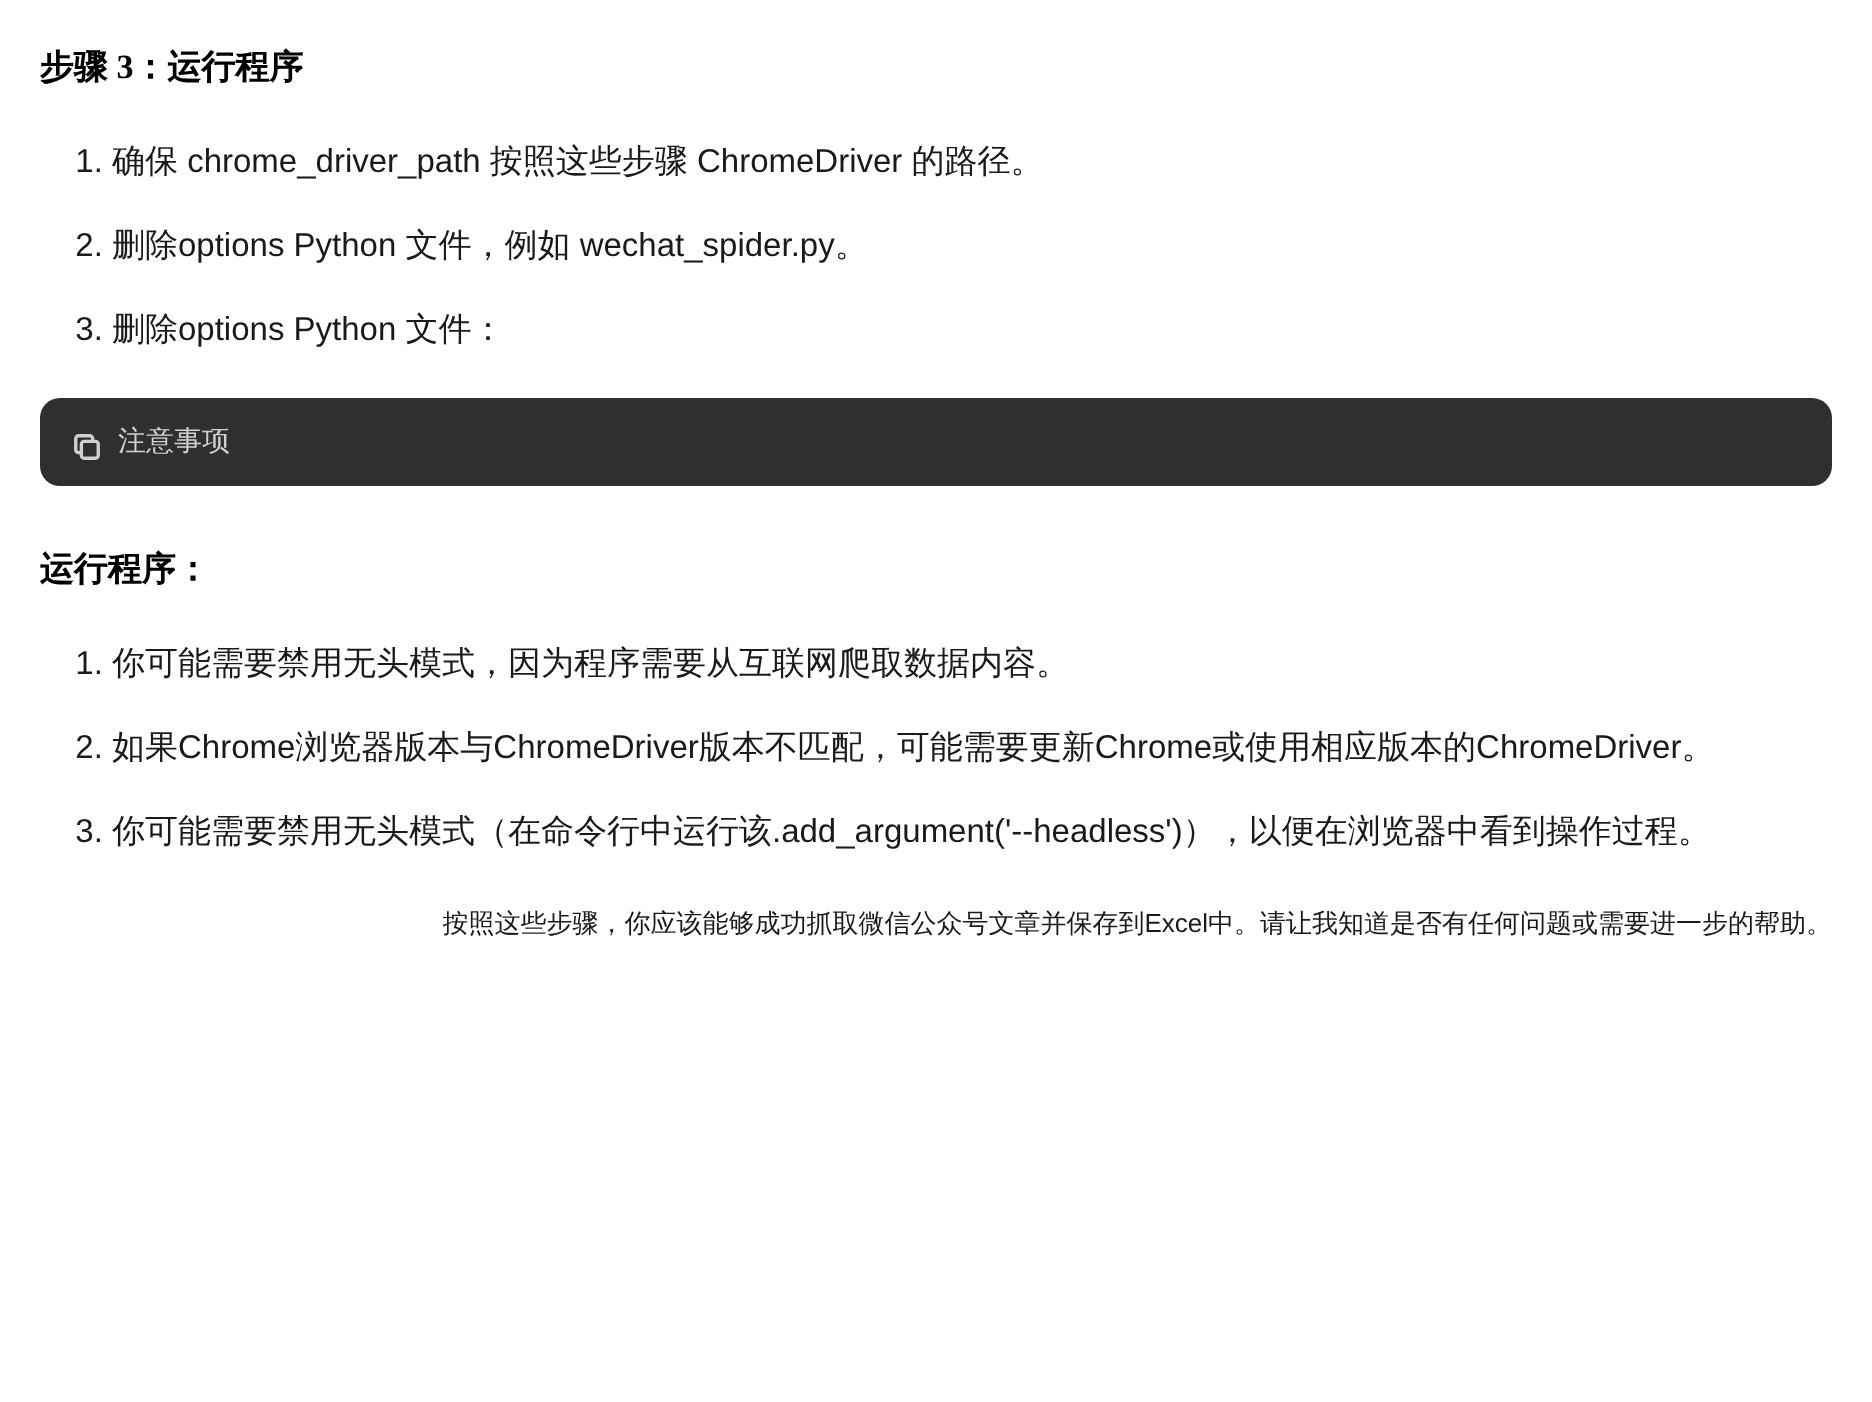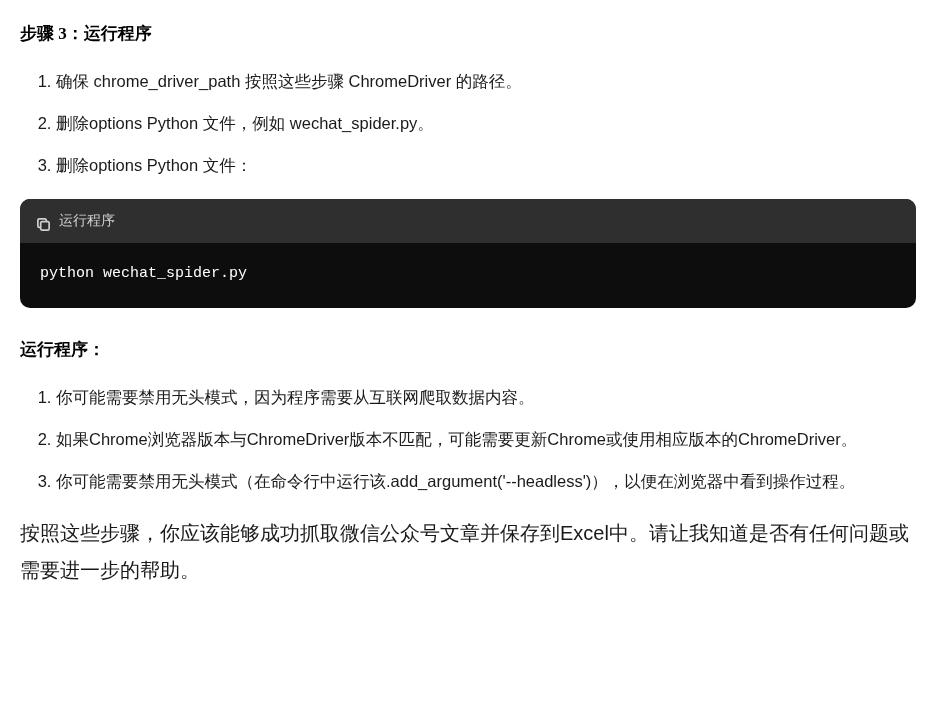--- a/index.html
+++ b/index.html
@@ -61,24 +61,25 @@
       color: #d0d0d0;
       font-size: 14px;
     }
     .code-content {
       padding: 18px 20px 22px 20px;
       color: #ffffff;
       font-family: "Consolas", "Menlo", "Courier New", monospace;
       font-size: 15px;
     }
     .closing-text {
-      font-size: 20px;
+      font-size: 13px;
       line-height: 1.85;
       color: #1a1a1a;
       margin-top: 6px;
+      text-align: right;
     }
   </style>
 </head>
 <body>
 
 <div class="heading">步骤 3：运行程序</div>
 
 <ol class="ordered-list">
   <li>确保 chrome_driver_path 按照这些步骤 ChromeDriver 的路径。</li>
   <li>删除options Python 文件，例如 wechat_spider.py。</li>
@@ -86,23 +87,22 @@
 </ol>
 
 <div class="code-block">
   <div class="code-header">
     <span class="copy-icon">
       <svg viewBox="0 0 16 16">
         <rect x="5" y="5" width="9" height="9" rx="1.5"></rect>
         <path d="M11 5V3.5a1.5 1.5 0 0 0-1.5-1.5H3.5A1.5 1.5 0 0 0 2 3.5v6A1.5 1.5 0 0 0 3.5 11H5"></path>
       </svg>
     </span>
-    <span class="copy-label">运行程序</span>
+    <span class="copy-label">注意事项</span>
   </div>
-  <div class="code-content">python wechat_spider.py</div>
 </div>
 
 <div class="heading">运行程序：</div>
 
 <ol class="ordered-list">
   <li>你可能需要禁用无头模式，因为程序需要从互联网爬取数据内容。</li>
   <li>如果Chrome浏览器版本与ChromeDriver版本不匹配，可能需要更新Chrome或使用相应版本的ChromeDriver。</li>
   <li>你可能需要禁用无头模式（在命令行中运行该.add_argument('--headless')），以便在浏览器中看到操作过程。</li>
 </ol>
 

